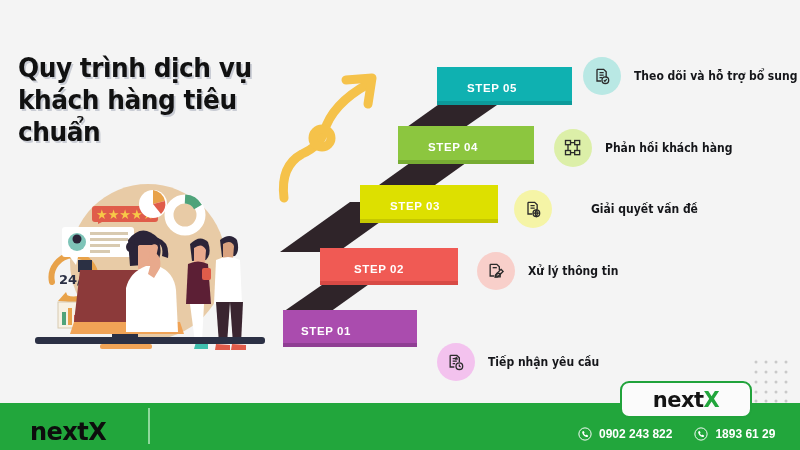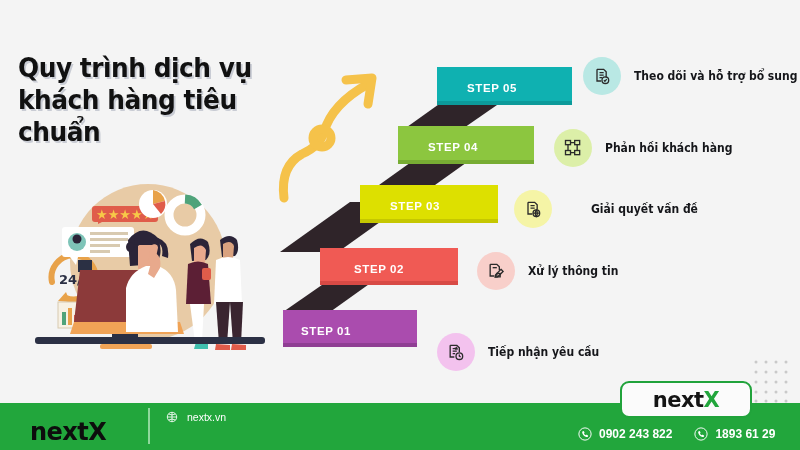--- a/index.html
+++ b/index.html
@@ -309,21 +309,21 @@
       <path d="M5 4h8l3 3v4"></path>
       <path d="M5 4v14h5"></path>
       <path d="M8 8h5"></path>
       <path d="M18 10l2.5 2.5L14 19l-3 .5l.5-3z"></path>
       <rect x="13" y="15" width="4" height="4"></rect>
     </svg>
   </div>
   <span class="txt">Xử lý thông tin</span>
 </div>
 
-<div class="row" style="left:437px; top:333px;">
+<div class="row" style="left:437px; top:343px;">
   <div class="bubble" style="background:#f3c2ee;">
     <svg viewBox="0 0 24 24" width="20" height="20" fill="none" stroke="#2b2b2b" stroke-width="1.6">
       <path d="M5 4h8l3 3v5"></path>
       <path d="M5 4v14h5"></path>
       <path d="M8 8h5M8 11h5M8 14h3"></path>
       <path d="M12.5 5.2l.8 1.6l1.7.2l-1.3 1.2l.4 1.7l-1.6-.9l-1.6.9l.4-1.7L10 6.9l1.7-.2z" fill="#2b2b2b" stroke="none"></path>
       <circle cx="16" cy="17" r="4"></circle>
       <path d="M16 15v2l1.5 1"></path>
     </svg>
   </div>
@@ -356,29 +356,20 @@
     </g>
   </svg>
 </div>
 
 <div class="footer"></div>
 
 <div class="footer-logo">nextX</div>
 <div class="divider"></div>
 
 <div class="sites">
-  <div class="site">
-    <span class="g">
-      <svg viewBox="0 0 14 14" width="12" height="12" fill="none" stroke="#ffffff" stroke-width="1">
-        <circle cx="7" cy="7" r="5.5"></circle>
-          <path d="M1.5 7h11M7 1.5v11M3 3.5q4 2.2 8 0M3 10.5q4-2.2 8 0"></path>
-      </svg>
-    </span>
-    <span>nextx.vn</span>
-  </div>
 </div>
 
 <div class="badge">
   <span class="b1">next</span>
     <span class="b2">X</span>
 </div>
 
 <div class="phones">
   <div class="phone">
     <span class="pi">

